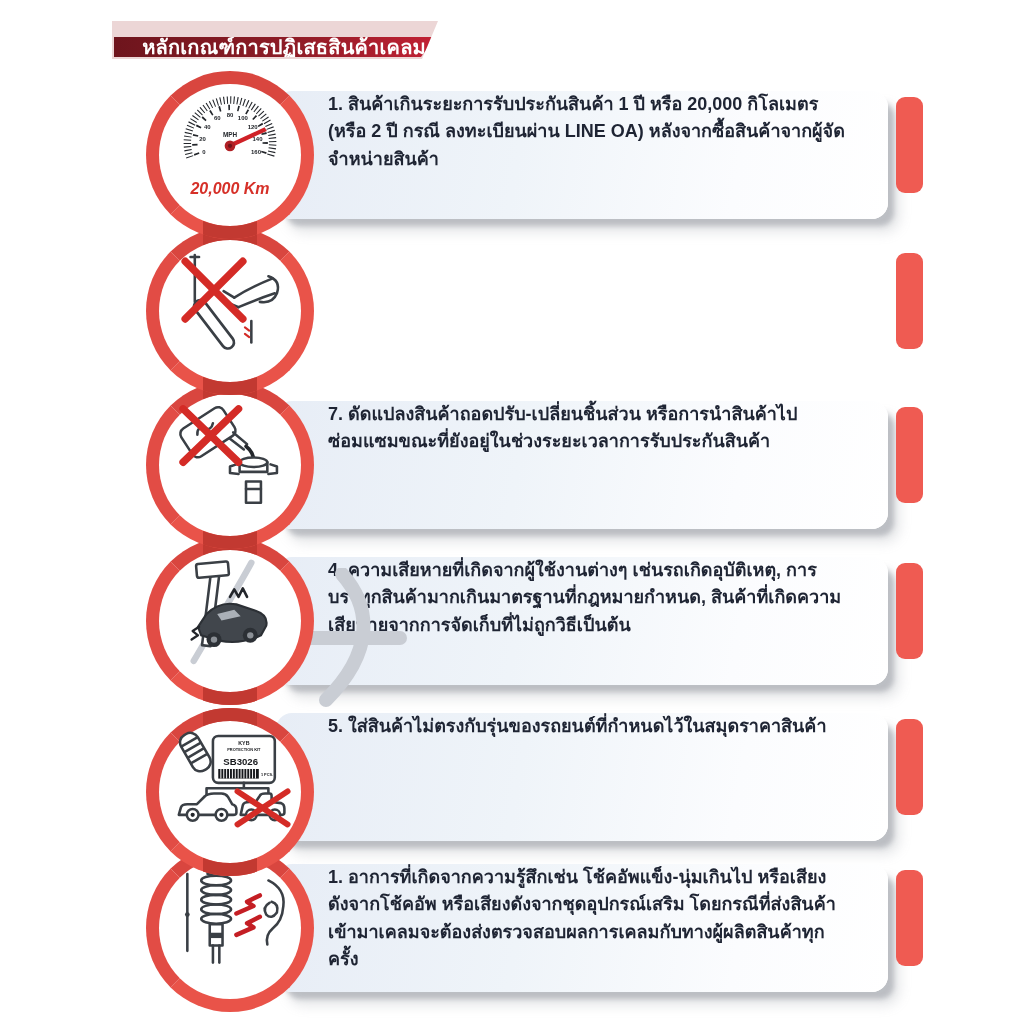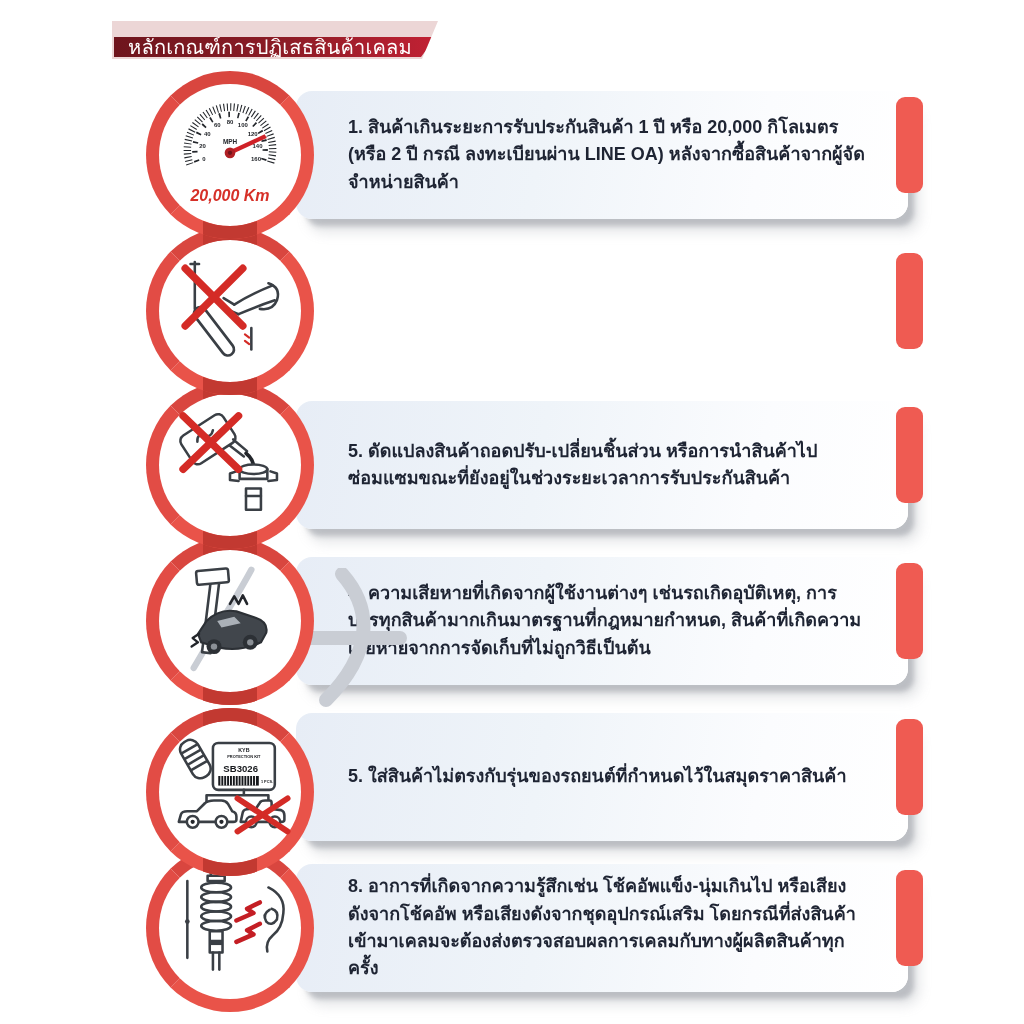--- a/index.html
+++ b/index.html
@@ -6,41 +6,41 @@
   .page{position:relative;width:1024px;height:1024px;background:#ffffff;overflow:hidden;
         font-family:"Liberation Sans","DejaVu Sans",sans-serif;}
 
   
   .banner{position:absolute;left:112px;top:21px;width:326px;height:38px;z-index:40;
           background:#ecd6d6;
           clip-path:polygon(0 0,100% 0,calc(100% - 16px) 100%,0 100%);}
   .banner-inner{position:absolute;inset:2px;
           background:linear-gradient(90deg,#6e151d 0%,#8e1c26 55%,#c22134 100%);
           clip-path:polygon(0 0,100% 0,calc(100% - 15px) 100%,0 100%);
-          display:flex;align-items:center;justify-content:center;
-          color:#fff;font-size:20px;font-weight:400;letter-spacing:.2px;padding-right:10px;box-sizing:border-box;margin-top:14px;}
-
-  
-  .panel{position:absolute;left:296px;width:612px;height:128px;z-index:1;
+          display:flex;align-items:center;justify-content:flex-end;
+          color:#fff;font-size:20px;font-weight:700;letter-spacing:.2px;padding-right:10px;box-sizing:border-box;margin-top:14px;}
+
+  
+  .panel{position:absolute;left:276px;width:612px;height:128px;z-index:1;
          border-radius:16px;
          background:linear-gradient(100deg,#e7edf6 0%,#eff4f9 40%,#fbfcfe 75%,#ffffff 100%);
          box-shadow:8px 9px 5px -2px rgba(145,150,158,.50), 12px 14px 12px rgba(145,150,158,.22);
-         display:flex;align-items:center;}
+         display:flex;}
   .rule-text{position:relative;z-index:3;margin:0;padding:0 42px 0 52px;
          font-size:18px;font-weight:700;color:#1e2433;line-height:1.52;}
 
   
   .tab{position:absolute;left:896px;width:27px;height:96px;border-radius:9px;
        background:#ef5b52;z-index:4;}
 
   
   .circle{position:absolute;left:146px;width:168px;height:168px;box-sizing:border-box;
           border:13px solid #e95349;border-top-color:#d9463f;border-left-color:#e24c45;
           border-radius:50%;background:#fff;
-          display:flex;align-items:center;justify-content:center;}
+          display:flex;justify-content:center;}
   .circle svg{width:128px;height:128px;display:block;}
   .link-down::after,.link-up::before{content:"";position:absolute;inset:-13px;border-radius:50%;
           border:13px solid #c23931;pointer-events:none;}
   .link-down::after{clip-path:inset(calc(100% - 22px) 34% 0 34%);}
   .link-up::before{clip-path:inset(0 34% calc(100% - 22px) 34%);}
   .z6{z-index:30}.z5{z-index:29}.z4{z-index:28}.z3{z-index:27}.z2{z-index:26}.z1{z-index:25}
 
   
   .swoosh{position:absolute;left:296px;top:568px;z-index:2;}
 
@@ -104,21 +104,21 @@
       <path d="M64,54 L54,48 M68,63 L56,58" class="ln"></path>
       <path d="M96,34 q12,4 8,16 q-4,10 -16,8" class="ln"></path>
       <line x1="80" y1="76" x2="80" y2="96" class="ln"></line>
       <path d="M74,82 l4,3 M74,88 l4,3" stroke="#d42b26" stroke-width="2" stroke-linecap="round" fill="none"></path>
       <line x1="18" y1="20" x2="72" y2="74" class="redx"></line>
       <line x1="72" y1="20" x2="18" y2="74" class="redx"></line>
     </svg>
   </div>
 
   <div class="panel" style="top:401px">
-    <p class="rule-text">5. ดัดแปลงสินค้าถอดปรับ-เปลี่ยนชิ้นส่วน หรือการนำสินค้าไปซ่อมแซมขณะที่ยังอยู่ในช่วงระยะเวลาการรับประกันสินค้า</p>
+    <p class="rule-text">7. ดัดแปลงสินค้าถอดปรับ-เปลี่ยนชิ้นส่วน หรือการนำสินค้าไปซ่อมแซมขณะที่ยังอยู่ในช่วงระยะเวลาการรับประกันสินค้า</p>
   </div>
   <div class="tab" style="top:407px"></div>
   <div class="circle z4 link-up link-down" style="top:381px">
     <svg viewBox="0 0 120 120">
       <g transform="rotate(-33 40 36)">
         <rect x="16" y="20" width="47" height="31" rx="6" class="lnw"></rect>
         <path d="M30,32 q4,-7 9,-1 q4,5 9,0" class="ln"></path>
       </g>
       <path d="M63,36 L76,47 M60,42 L73,52" class="ln"></path>
       <path d="M75,49 C80,53 82,57 82,62" stroke="#23262b" stroke-width="3.4" fill="none" stroke-linecap="round"></path>
@@ -185,21 +185,21 @@
       <circle cx="80" cy="88" r="5" class="lnw" stroke-width="2.2"></circle>
         <circle cx="80" cy="88" r="1.8" fill="#23262b"></circle>
       <circle cx="102" cy="88" r="5" class="lnw" stroke-width="2.2"></circle>
         <circle cx="102" cy="88" r="1.8" fill="#23262b"></circle>
       <line x1="67" y1="66" x2="114" y2="97" stroke="#d42b26" stroke-width="5.5" stroke-linecap="round"></line>
       <line x1="114" y1="66" x2="67" y2="97" stroke="#d42b26" stroke-width="5.5" stroke-linecap="round"></line>
     </svg>
   </div>
 
   <div class="panel" style="top:864px">
-    <p class="rule-text">8. อาการที่เกิดจากความรู้สึกเช่น โช้คอัพแข็ง-นุ่มเกินไป หรือเสียงดังจากโช้คอัพ หรือเสียงดังจากชุดอุปกรณ์เสริม โดยกรณีที่ส่งสินค้าเข้ามาเคลมจะต้องส่งตรวจสอบผลการเคลมกับทางผู้ผลิตสินค้าทุกครั้ง</p>
+    <p class="rule-text">1. อาการที่เกิดจากความรู้สึกเช่น โช้คอัพแข็ง-นุ่มเกินไป หรือเสียงดังจากโช้คอัพ หรือเสียงดังจากชุดอุปกรณ์เสริม โดยกรณีที่ส่งสินค้าเข้ามาเคลมจะต้องส่งตรวจสอบผลการเคลมกับทางผู้ผลิตสินค้าทุกครั้ง</p>
   </div>
   <div class="tab" style="top:870px"></div>
   <div class="circle z1 link-up" style="top:844px">
     <svg viewBox="0 0 120 120">
       <line x1="20" y1="16" x2="20" y2="88" class="ln"></line>
       <circle cx="20" cy="54" r="2.2" fill="#3a3f45"></circle>
       <rect x="39" y="11" width="16" height="5" class="lnw" stroke-width="1.8"></rect>
       <line x1="42" y1="8" x2="42" y2="11" class="ln" stroke-width="1.8"></line>
       <line x1="52" y1="8" x2="52" y2="11" class="ln" stroke-width="1.8"></line>
       <ellipse cx="47" cy="22" rx="14" ry="4.5" class="ln" stroke-width="2.2"></ellipse>

